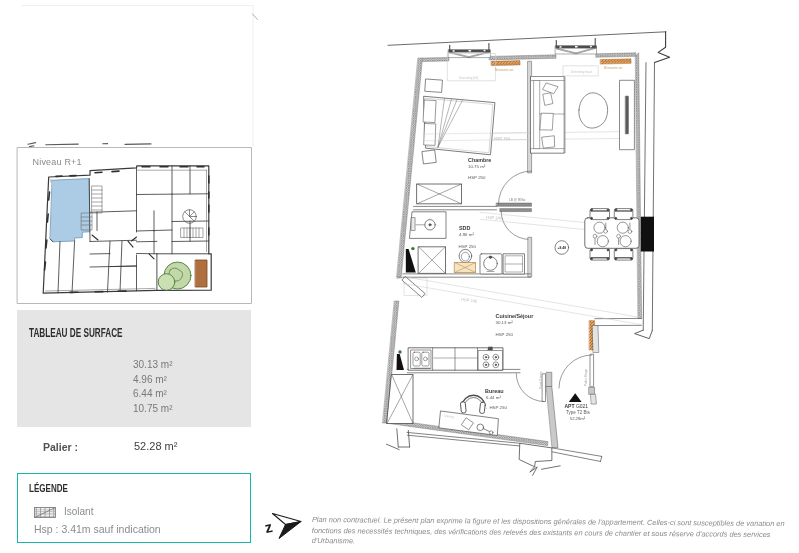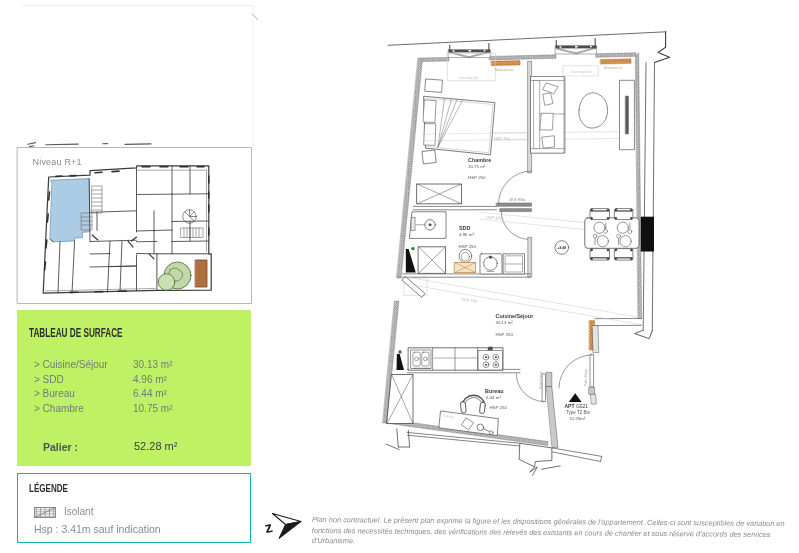--- a/index.html
+++ b/index.html
@@ -504,30 +504,24 @@
 <g>
 <circle cx="177.5" cy="275.5" r="13.5" fill="#c2d8a8" stroke="#4e7a3c" stroke-width="0.9"></circle>
 <path d="M 170 270 q 5 -4 9 0 q 5 2 3 7 q -3 6 -9 3 q -6 -2 -3 -10" fill="none" stroke="#4e7a3c" stroke-width="0.7"></path>
 <circle cx="166.5" cy="282" r="8.3" fill="#cadfb2" stroke="#4e7a3c" stroke-width="0.9"></circle>
 </g>
 
 <rect x="195.5" y="260" width="11.5" height="27" fill="#b06f3e" stroke="#7a4a24" stroke-width="0.8"></rect>
 </g>
 </svg>
 
-<div class="abs" style="left:17px;top:310px;width:234px;height:156px;background:#bef264;">
+<div class="abs" style="left:17px;top:310px;width:234px;height:117px;background:#e5e5e5;">
 
   <div style="position:absolute;left:12px;top:15px;font-size:13px;font-weight:bold;color:#2d2d2d;letter-spacing:0px;transform:scaleX(0.63);transform-origin:left;white-space:nowrap;">TABLEAU DE SURFACE</div>
 
-  <div style="position:absolute;left:17px;top:48px;font-size:10px;color:#76797b;line-height:14.6px;white-space:nowrap;">
-    <div>&gt; Cuisine/Séjour</div>
-    <div>&gt; SDD</div>
-    <div>&gt; Bureau</div>
-    <div>&gt; Chambre</div>
-  </div>
   <div style="position:absolute;left:116px;top:48px;font-size:10px;color:#76797b;line-height:14.6px;">
     <div>30.13 m²</div>
     <div>4.96 m²</div>
     <div>6.44 m²</div>
     <div>10.75 m²</div>
   </div>
 
   <div style="position:absolute;left:26px;top:131px;font-size:10.5px;font-weight:bold;color:#4e5254;">Palier :</div>
   <div style="position:absolute;left:117px;top:130px;font-size:11px;font-weight:normal;color:#3d4042;">52.28 m²</div>
 </div>

